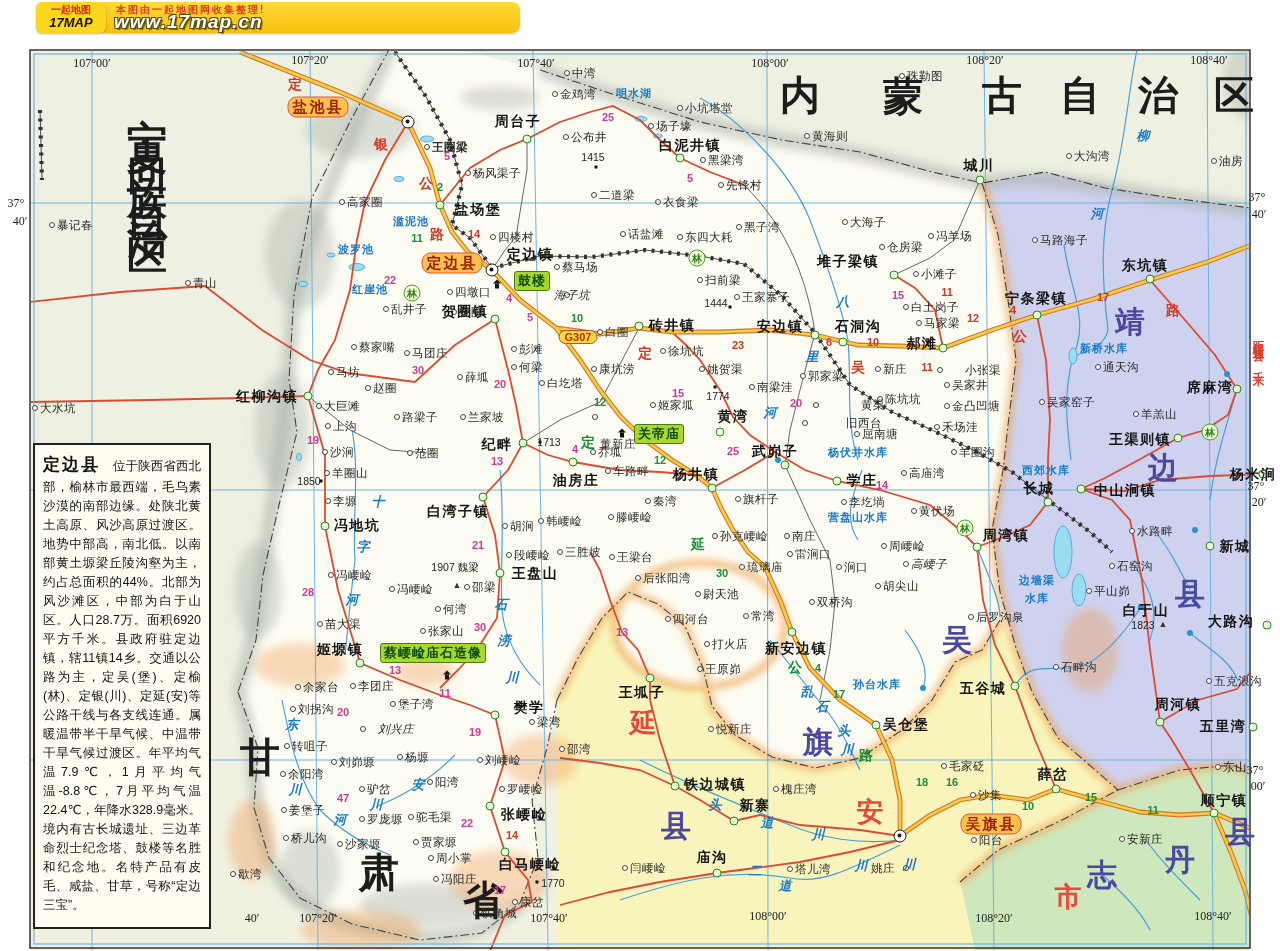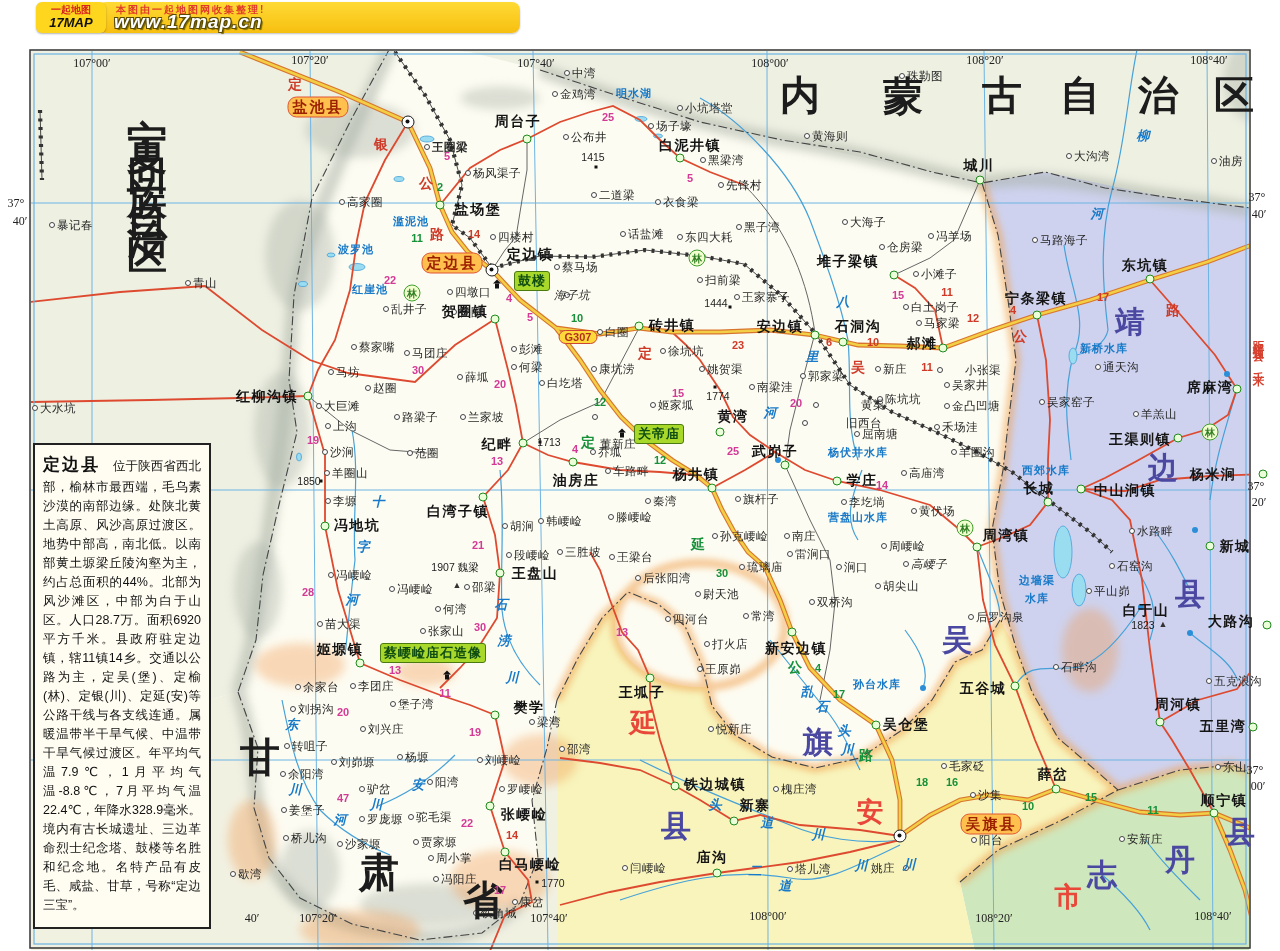--- a/index.html
+++ b/index.html
@@ -385,21 +385,21 @@
       <span class="lb k-tw" style="left: 267px; top: 397px;">红柳沟镇</span>
       <span class="lb k-tw" style="left: 672px; top: 326px;">砖井镇</span>
       <span class="lb k-tw" style="left: 780px; top: 327px;">安边镇</span>
       <span class="lb k-tw" style="left: 858px; top: 327px;">石洞沟</span>
       <span class="lb k-tw" style="left: 922px; top: 344px;">郝滩</span>
       <span class="lb k-tw" style="left: 848px; top: 262px;">堆子梁镇</span>
       <span class="lb k-tw" style="left: 1036px; top: 299px;">宁条梁镇</span>
       <span class="lb k-tw" style="left: 1145px; top: 266px;">东坑镇</span>
       <span class="lb k-tw" style="left: 1210px; top: 388px;">席麻湾</span>
       <span class="lb k-tw" style="left: 1140px; top: 440px;">王渠则镇</span>
-      <span class="lb k-tw" style="left: 1193px; top: 475px; padding-left: 40px;">杨米涧</span>
+      <span class="lb k-tw" style="left: 1233px; top: 475px; padding-left: 40px;">杨米涧</span>
       <span class="lb k-tw" style="left: 1235px; top: 547px;">新城</span>
       <span class="lb k-tw" style="left: 1125px; top: 491px;">中山涧镇</span>
       <span class="lb k-tw" style="left: 1039px; top: 489px;">长城</span>
       <span class="lb k-tw" style="left: 1006px; top: 536px;">周湾镇</span>
       <span class="lb k-tw" style="left: 1231px; top: 622px;">大路沟</span>
       <span class="lb k-tw" style="left: 1178px; top: 705px;">周河镇</span>
       <span class="lb k-tw" style="left: 1223px; top: 727px;">五里湾</span>
       <span class="lb k-tw" style="left: 1224px; top: 801px;">顺宁镇</span>
       <span class="lb k-tw" style="left: 983px; top: 689px;">五谷城</span>
       <span class="lb k-tw" style="left: 1053px; top: 775px;">薛岔</span>
@@ -525,21 +525,21 @@
       <span class="lb k-vl" style="left: 484px; top: 587px;">邵梁</span>
       <span class="lb k-vl" style="left: 455px; top: 609px;">何湾</span>
       <span class="lb k-vl" style="left: 446px; top: 631px;">张家山</span>
       <span class="lb k-vl" style="left: 343px; top: 624px;">苗大渠</span>
       <span class="lb k-vl" style="left: 635px; top: 557px;">王梁台</span>
       <span class="lb k-vl" style="left: 667px; top: 578px;">后张阳湾</span>
       <span class="lb k-vl" style="left: 321px; top: 687px;">余家台</span>
       <span class="lb k-vl" style="left: 376px; top: 686px;">李团庄</span>
       <span class="lb k-vl" style="left: 416px; top: 704px;">堡子湾</span>
       <span class="lb k-vl" style="left: 316px; top: 709px;">刘拐沟</span>
-      <span class="lb k-vl" style="left: 386px; top: 729px;">刘兴庄</span>
+      <span class="lb k-vl" style="left: 396px; top: 729px; font-style: italic;">刘兴庄</span>
       <span class="lb k-vl" style="left: 310px; top: 746px;">转咀子</span>
       <span class="lb k-vl" style="left: 357px; top: 762px;">刘峁塬</span>
       <span class="lb k-vl" style="left: 417px; top: 757px;">杨塬</span>
       <span class="lb k-vl" style="left: 306px; top: 774px;">余阳湾</span>
       <span class="lb k-vl" style="left: 447px; top: 782px;">阳湾</span>
       <span class="lb k-vl" style="left: 503px; top: 760px;">刘崾崄</span>
       <span class="lb k-vl" style="left: 525px; top: 789px;">罗崾崄</span>
       <span class="lb k-vl" style="left: 379px; top: 789px;">驴岔</span>
       <span class="lb k-vl" style="left: 307px; top: 810px;">姜堡子</span>
       <span class="lb k-vl" style="left: 309px; top: 838px;">桥儿沟</span>

